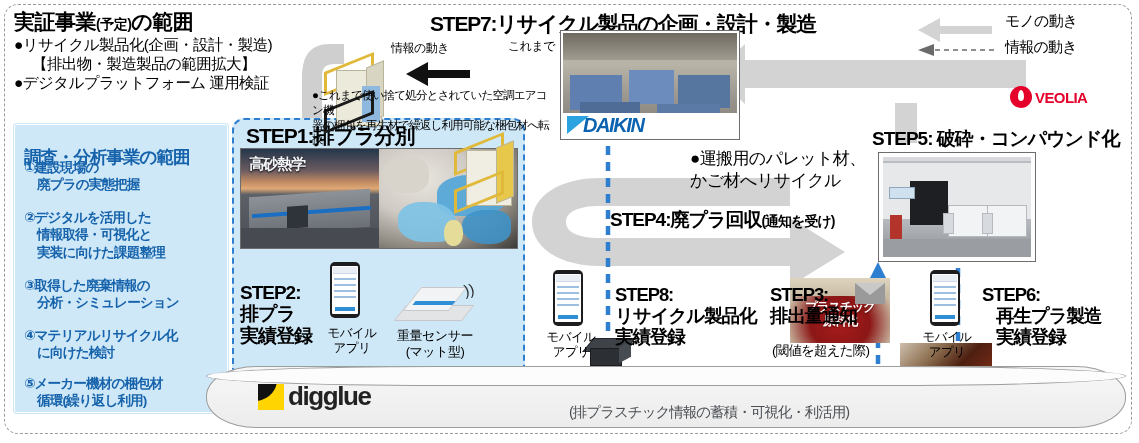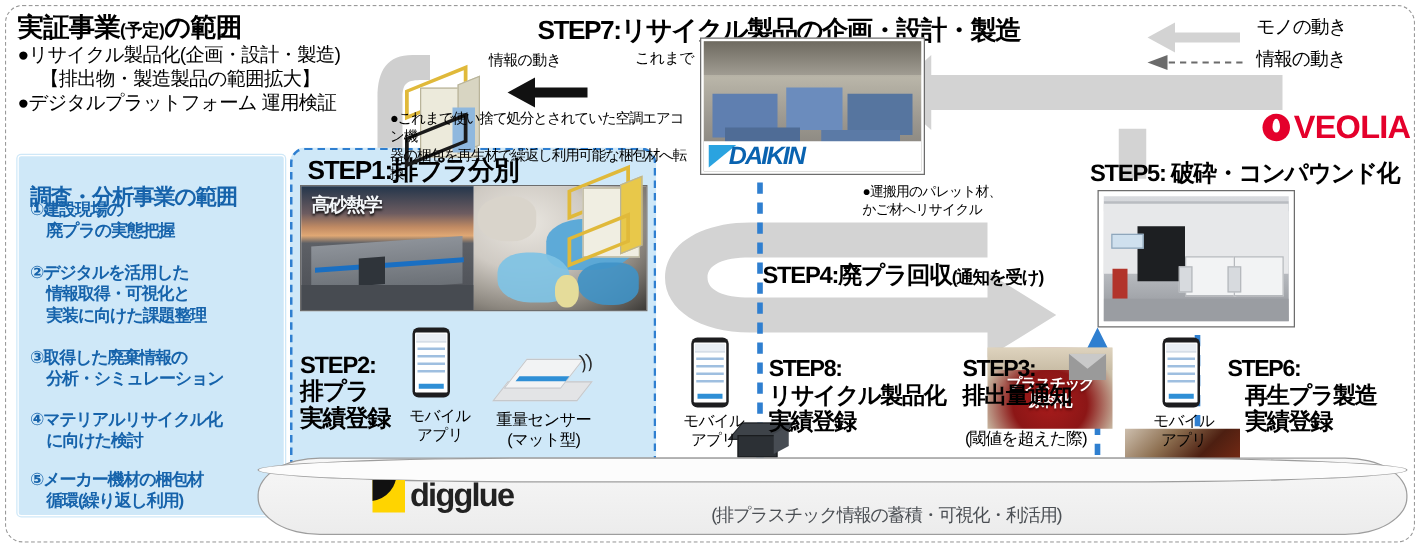--- a/index.html
+++ b/index.html
@@ -134,21 +134,21 @@
   #daikin-photo .m5{position:absolute;left:54%;top:68%;width:36%;height:24%;background:#5b7aa6;}
   #daikin-photo .ceil{position:absolute;left:0;top:0;width:100%;height:26%;background:linear-gradient(#6e6a60,#a09c92);}
   #daikin-logo{position:absolute;left:0;bottom:0;width:100%;height:24px;background:#ffffff;
      display:flex;align-items:center;}
   #daikin-logo .tri{width:0;height:0;border-left:22px solid #2aa3e0;border-bottom:18px solid transparent;margin-left:4px;}
   #daikin-logo .txt{font-size:20px;font-weight:bold;font-style:italic;color:#0a63b0;letter-spacing:-1.4px;margin-left:-6px;}
 
   
   #crate{left:588px;top:152px;}
   #pallet{left:634px;top:160px;}
-  #pallet-note{left:690px;top:148px;font-size:11px;color:#000;line-height:1.3;letter-spacing:-0.6px;font-family:Liberation Mono, monospace;}
+  #pallet-note{left:690px;top:148px;font-size:17px;color:#000;line-height:1.3;letter-spacing:-0.6px;}
   .crate{width:44px;height:30px;position:relative;}
   .crate .top{position:absolute;left:0;top:0;width:40px;height:12px;background:#3e4349;transform:skewX(-40deg);border:1px solid #23262a;}
   .crate .fr{position:absolute;left:2px;top:10px;width:30px;height:16px;background:#2c3035;border:1px solid #1a1c1f;}
   .crate .sd{position:absolute;left:31px;top:6px;width:12px;height:16px;background:#474c53;transform:skewY(-28deg);}
   .pallet{width:54px;height:24px;position:relative;}
   .pallet .pt{position:absolute;left:0;top:0;width:48px;height:12px;background:#3e4349;transform:skewX(-40deg);border:1px solid #23262a;}
   .pallet .pb{position:absolute;left:2px;top:11px;width:44px;height:6px;background:#25282c;transform:skewX(-40deg);}
 
   
   .mini-photo{position:relative;border:0;overflow:hidden;}
@@ -200,34 +200,34 @@
   
   #platform{
     left:206px;top:366px;width:920px;height:62px;
     background:linear-gradient(#f7f7f7,#ececec);
     border:1px solid #9d9d9d;border-radius:50px/30px;box-sizing:border-box;
   }
   #platform-top{
     left:206px;top:366px;width:920px;height:20px;
     border:1px solid #9d9d9d;border-radius:50%/100%;box-sizing:border-box;background:#fcfcfc;
   }
-  #digglue{left:258px;top:381px;display:flex;align-items:center;margin-left:40px;}
+  #digglue{left:258px;top:381px;display:flex;align-items:center;}
   #digglue .sq{width:26px;height:26px;background:#ffd400;position:relative;overflow:hidden;}
   #digglue .sq::after{content:"";position:absolute;left:-4px;top:-4px;width:22px;height:22px;
      background:#111;border-radius:0 0 100% 0;transform:rotate(6deg);}
   #digglue .nm{font-size:26px;font-weight:bold;color:#222;letter-spacing:-1.4px;margin-left:4px;}
   #platform-title{left:600px;top:378px;text-align:left;font-size:21px;color:#5f6368;letter-spacing:-1.4px;}
   #platform-sub{left:569px;top:403px;font-size:14.5px;color:#4b4f54;letter-spacing:-1px;text-align:center;}
   #legend-lbl-mono{left:1005px;top:12px;font-size:15px;color:#000;letter-spacing:-0.8px;}
   #legend-lbl-info{left:1005px;top:38px;font-size:15px;color:#000;letter-spacing:-0.8px;text-align:right;}
   #veolia{left:1010px;top:86px;display:flex;align-items:center;}
   #veolia .mk{width:22px;height:22px;border-radius:50%;background:#e4002b;position:relative;}
   #veolia .mk::after{content:"";position:absolute;left:8px;top:4px;width:6px;height:11px;
     background:#fff;border-radius:50% 50% 50% 50%/60% 60% 40% 40%;}
-  #veolia .tx{font-size:26px;font-weight:bold;color:#e4002b;letter-spacing:-0.6px;margin-left:3px;}
+  #veolia .tx{font-size:15px;font-weight:bold;color:#e4002b;letter-spacing:-0.6px;margin-left:3px;}
 
   
   svg.flow{position:absolute;left:0;top:0;width:1139px;height:443px;pointer-events:none;}
 </style>
 </head>
 <body>
 
 <div id="root">
 
   <div class="abs" id="demo-band"></div>

